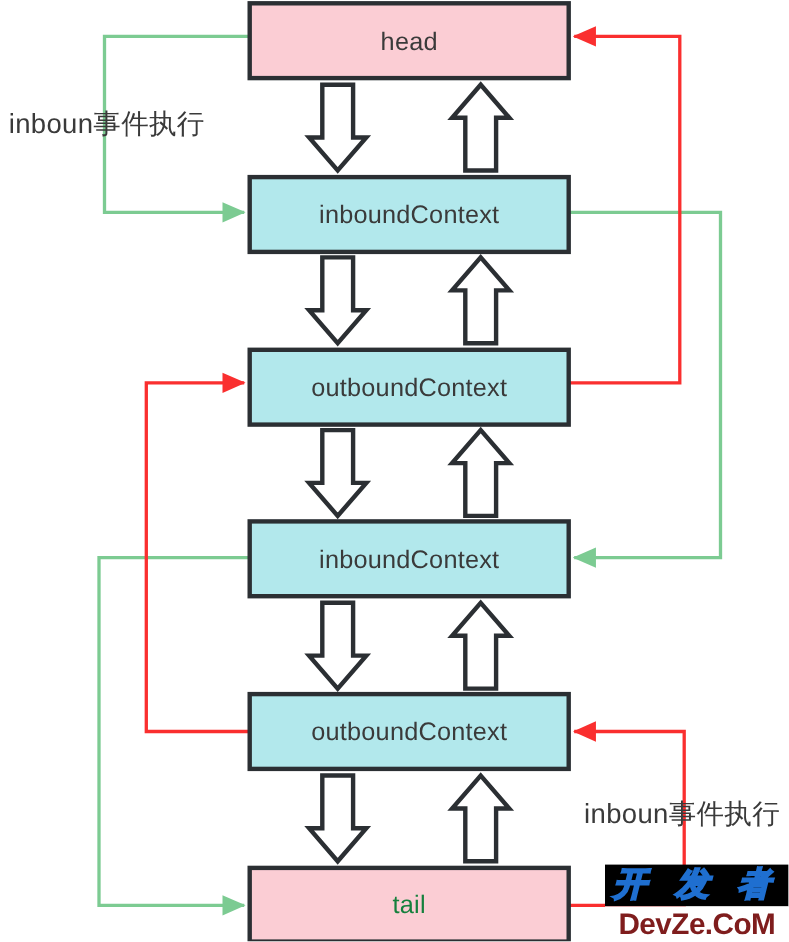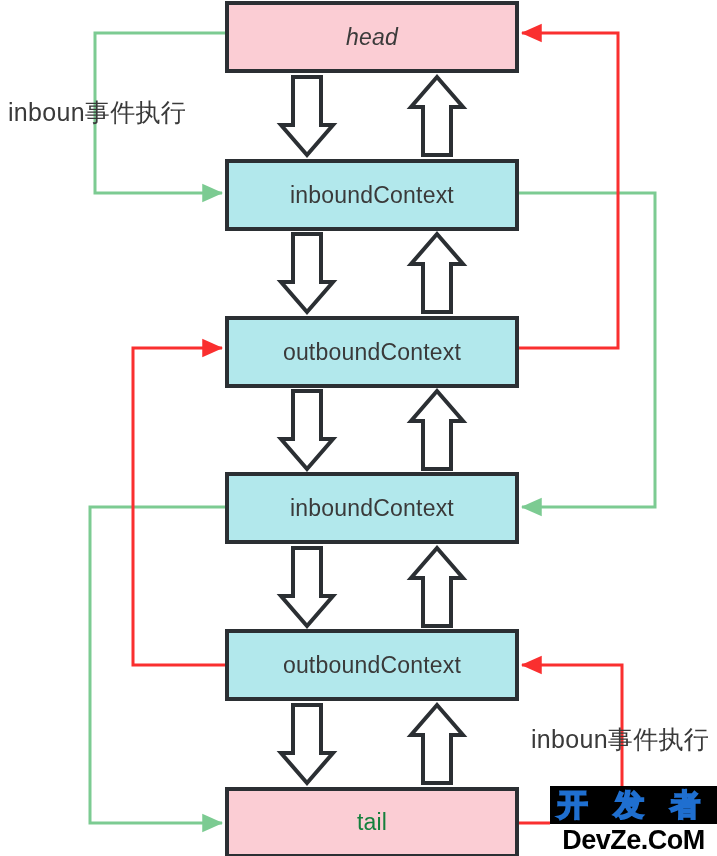--- a/index.html
+++ b/index.html
@@ -40,40 +40,40 @@
     position:absolute;
     left:550px;
     top:786px;
     width:167px;
     height:70px;
     pointer-events:none;
   }
   .wm-top{
     position:absolute;left:0;top:0;width:167px;height:38px;
     background:#000000;
-    display:flex;align-items:center;justify-content:center;
+    display:flex;align-items:center;justify-content:center;font-style:italic;
   }
   .wm-top span{
     font-size:30px;
     font-weight:bold;
     letter-spacing:9px;
     color:#000000;
     -webkit-text-stroke:2px #1f6fd0;
     text-shadow:0 0 0 #1f6fd0;
     line-height:1;
   }
   .wm-bot{
     position:absolute;left:0;top:38px;width:167px;height:32px;
     background:#ffffff;
     display:flex;align-items:center;justify-content:center;
   }
   .wm-bot span{
     font-size:27px;
     font-weight:bold;
-    color:#000000;
+    color:#7f1d1d;
     letter-spacing:-.5px;
     line-height:1;
   }
 </style>
 </head>
 <body>
 
 <div id="stage">
 
   <svg viewBox="0 0 717 856" xmlns="http://www.w3.org/2000/svg">
@@ -112,21 +112,21 @@
         <rect x="227" y="3" width="290" height="68" fill="#FBCDD4" stroke="#2b2f33" stroke-width="4"></rect>
         <rect x="227" y="161" width="290" height="68" fill="#B2E8EC" stroke="#2b2f33" stroke-width="4"></rect>
         <rect x="227" y="318" width="290" height="68" fill="#B2E8EC" stroke="#2b2f33" stroke-width="4"></rect>
         <rect x="227" y="474" width="290" height="68" fill="#B2E8EC" stroke="#2b2f33" stroke-width="4"></rect>
         <rect x="227" y="631" width="290" height="68" fill="#B2E8EC" stroke="#2b2f33" stroke-width="4"></rect>
         <rect x="227" y="789" width="290" height="67" fill="#FBCDD4" stroke="#2b2f33" stroke-width="4"></rect>
       </g>
   </svg>
 
   <div id="node-labels">
-      <div class="node-label" style="left: 227px; top: 3px; width: 290px; height: 68px; color: rgb(58, 58, 58); font-style: italic;">head</div>
+      <div class="node-label" style="left: 227px; top: 3px; width: 290px; height: 68px; color: rgb(58, 58, 58);">head</div>
       <div class="node-label" style="left: 227px; top: 161px; width: 290px; height: 68px; color: rgb(58, 58, 58);">inboundContext</div>
       <div class="node-label" style="left: 227px; top: 318px; width: 290px; height: 68px; color: rgb(58, 58, 58);">outboundContext</div>
       <div class="node-label" style="left: 227px; top: 474px; width: 290px; height: 68px; color: rgb(58, 58, 58);">inboundContext</div>
       <div class="node-label" style="left: 227px; top: 631px; width: 290px; height: 68px; color: rgb(58, 58, 58);">outboundContext</div>
       <div class="node-label" style="left: 227px; top: 789px; width: 290px; height: 67px; color: #15803d;">tail</div>
     </div>
 
   <div id="edge-labels">
       <div class="edge-label" style="left: 8px; top: 96px; color: rgb(58, 58, 58);">inboun事件执行</div>
       <div class="edge-label" style="left: 531px; top: 723px; color: rgb(58, 58, 58);">inboun事件执行</div>

